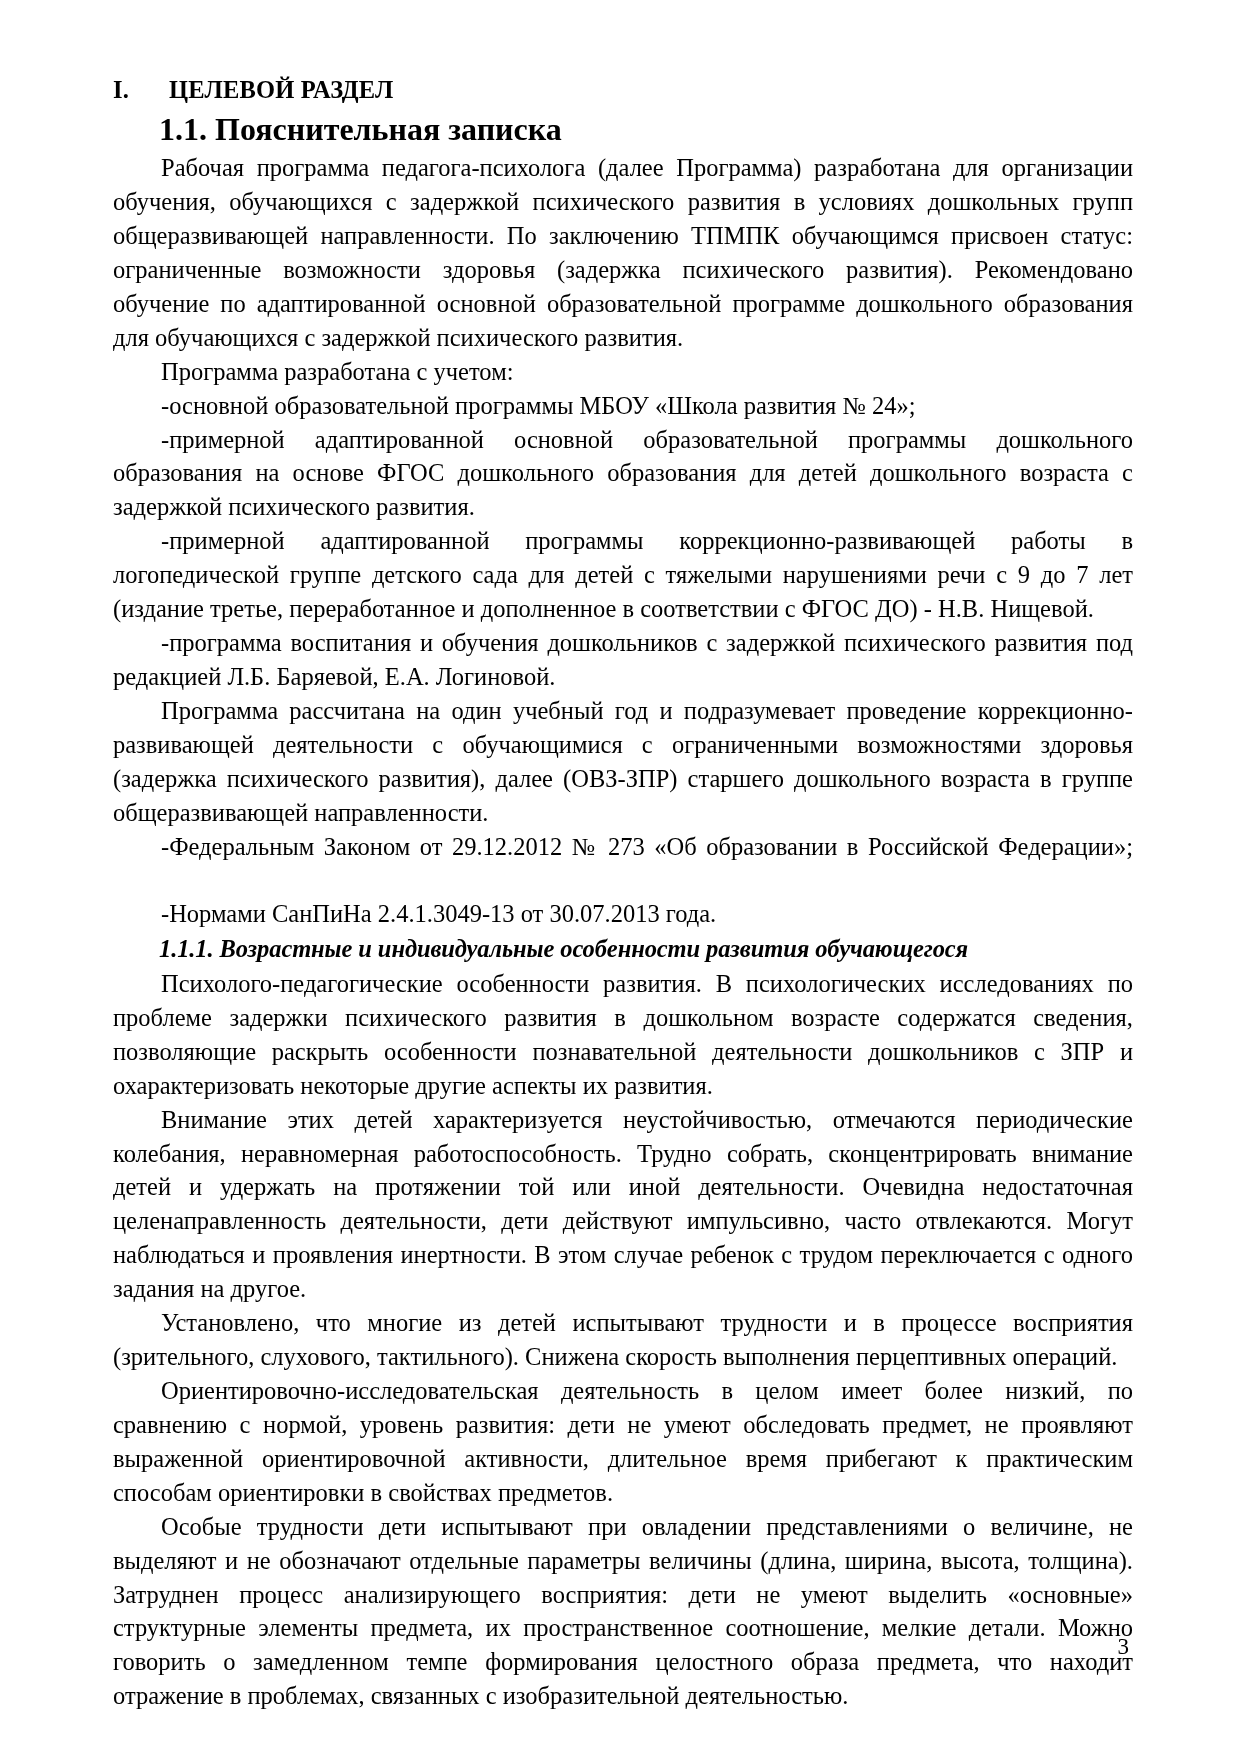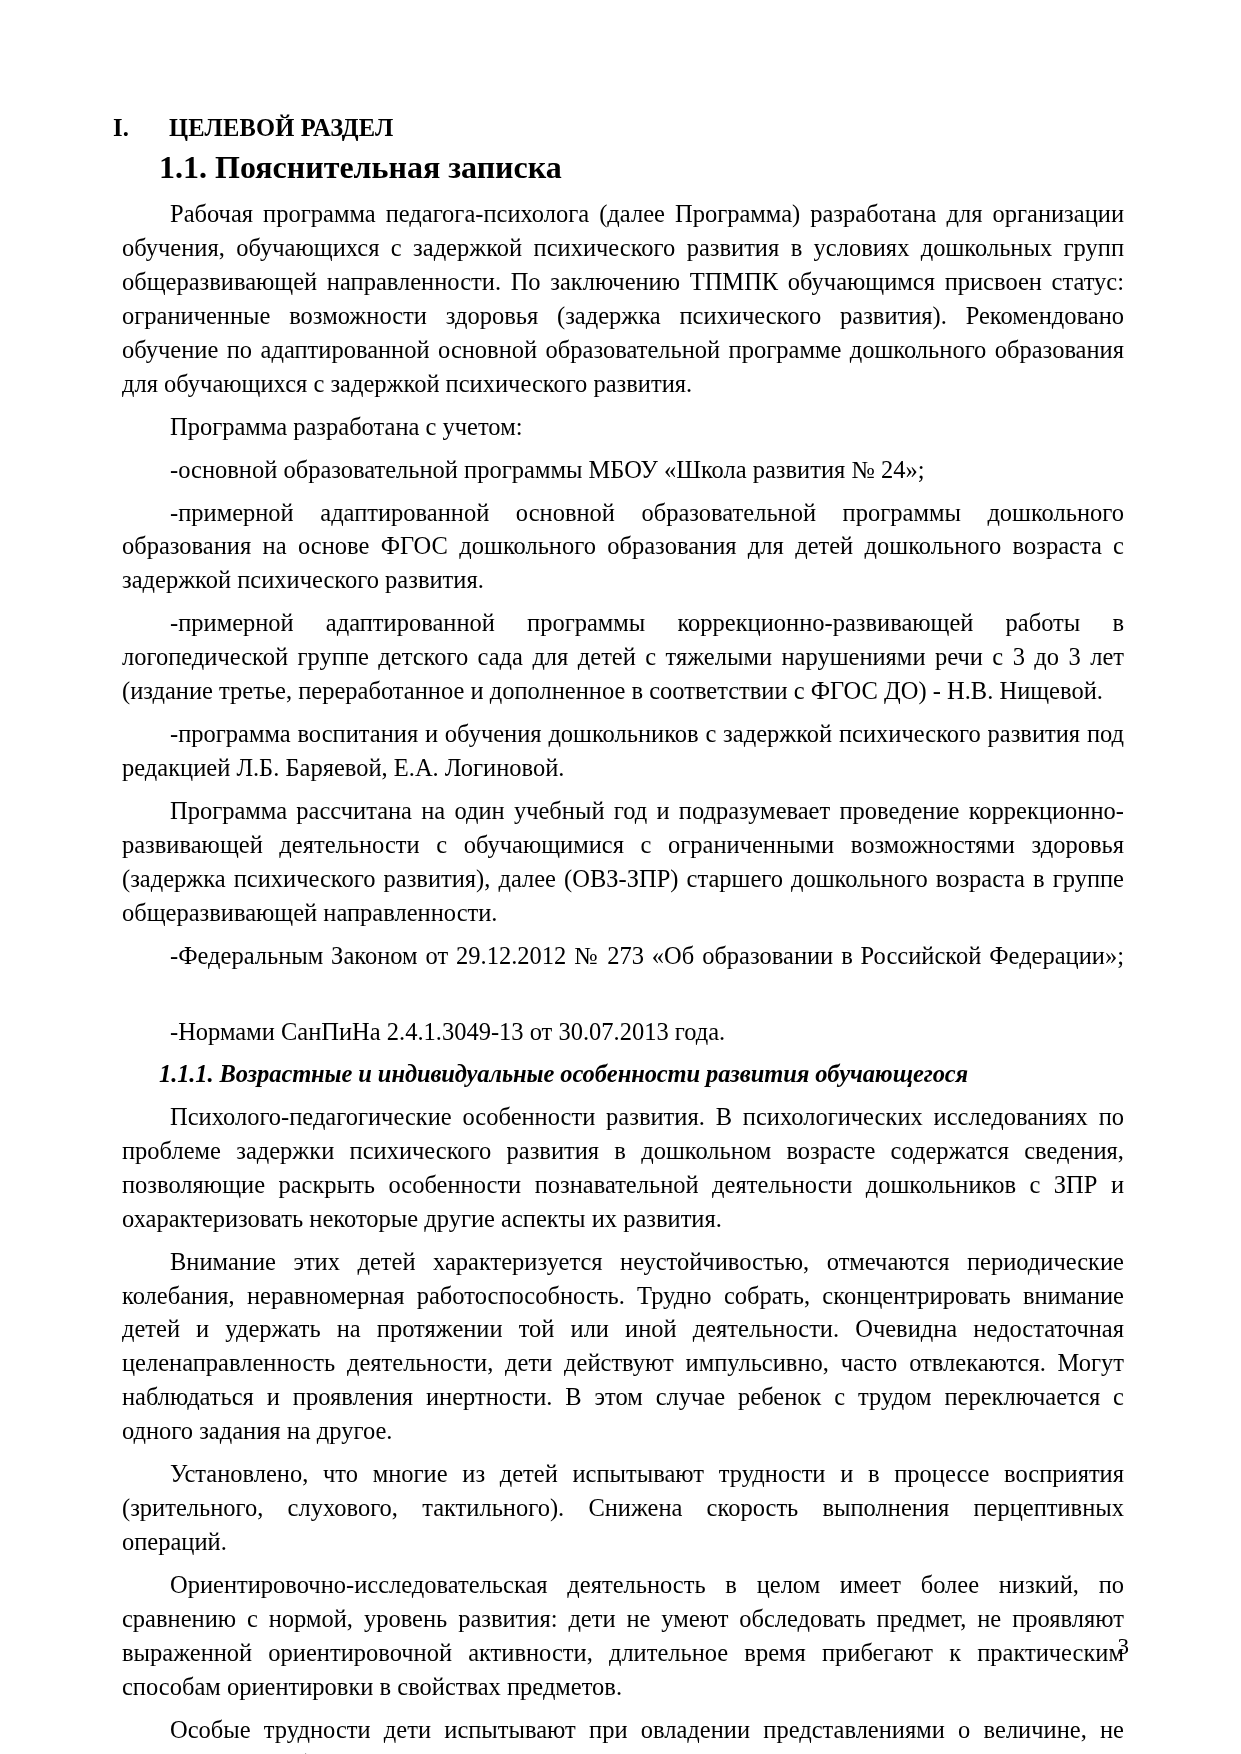--- a/index.html
+++ b/index.html
@@ -6,21 +6,21 @@
     margin: 0;
     padding: 0;
     background: #ffffff;
   }
   .page {
     position: relative;
     width: 1241px;
     height: 1754px;
     background: #ffffff;
     box-sizing: border-box;
-    padding: 112px 108px 40px 113px;
+    padding: 74px 108px 40px 113px;
     font-family: "Liberation Serif", "DejaVu Serif", serif;
     color: #000000;
     overflow: hidden;
   }
   .doc-body {
     font-size: 24.5px;
     line-height: 1.385;
     text-align: justify;
     text-justify: inter-word;
     hyphens: none;
@@ -49,21 +49,21 @@
     font-size: 24.5px;
     font-weight: bold;
     margin: 2px 0 1px 0;
     line-height: 1.33;
     text-align: left;
     padding-left: 46px;
     letter-spacing: -0.1px;
     font-style: italic;
   }
   p.para {
-    margin: 9px;
+    margin: 0;
     text-indent: 48px;
     text-align: justify;
     text-justify: inter-word;
   }
   
   p.para.stretch {
     text-align: justify;
   }
   p.para.stretch::after {
     content: "";
@@ -88,21 +88,21 @@
 
   <h1 class="section-title"><span class="numeral">I.</span><span>ЦЕЛЕВОЙ РАЗДЕЛ</span></h1>
 
   <h2 class="sub-title">1.1. Пояснительная записка</h2>
 
   <div class="doc-body">
     <p class="para">Рабочая программа педагога-психолога (далее Программа) разработана для организации обучения, обучающихся с задержкой психического развития в условиях дошкольных групп общеразвивающей направленности. По заключению ТПМПК обучающимся присвоен статус: ограниченные возможности здоровья (задержка психического развития). Рекомендовано обучение по адаптированной основной образовательной программе дошкольного образования для обучающихся с задержкой психического развития.</p>
     <p class="para">Программа разработана с учетом:</p>
     <p class="para">-основной образовательной программы МБОУ «Школа развития № 24»;</p>
     <p class="para">-примерной адаптированной основной образовательной программы дошкольного образования на основе ФГОС дошкольного образования для детей дошкольного возраста с задержкой психического развития.</p>
-    <p class="para">-примерной адаптированной программы коррекционно-развивающей работы в логопедической группе детского сада для детей с тяжелыми нарушениями речи с 3 до 3 лет (издание третье, переработанное и дополненное в соответствии с ФГОС ДО) - Н.В. Нищевой.</p>
+    <p class="para">-примерной адаптированной программы коррекционно-развивающей работы в логопедической группе детского сада для детей с тяжелыми нарушениями речи с 9 до 7 лет (издание третье, переработанное и дополненное в соответствии с ФГОС ДО) - Н.В. Нищевой.</p>
     <p class="para">-программа воспитания и обучения дошкольников с задержкой психического развития под редакцией Л.Б. Баряевой, Е.А. Логиновой.</p>
     <p class="para">Программа рассчитана на один учебный год и подразумевает проведение коррекционно-развивающей деятельности с обучающимися с ограниченными возможностями здоровья (задержка психического развития), далее (ОВЗ-ЗПР) старшего дошкольного возраста в группе общеразвивающей направленности.</p>
     <p class="para stretch">-Федеральным Законом от 29.12.2012 № 273 «Об образовании в Российской Федерации»;</p>
     <p class="para">-Нормами СанПиНа 2.4.1.3049-13 от 30.07.2013 года.</p>
   </div>
 
   <h3 class="sub-sub-title">1.1.1. Возрастные и индивидуальные особенности развития обучающегося</h3>
 
   <div class="doc-body">
     <p class="para">Психолого-педагогические особенности развития. В психологических исследованиях по проблеме задержки психического развития в дошкольном возрасте содержатся сведения, позволяющие раскрыть особенности познавательной деятельности дошкольников с ЗПР и охарактеризовать некоторые другие аспекты их развития.</p>

